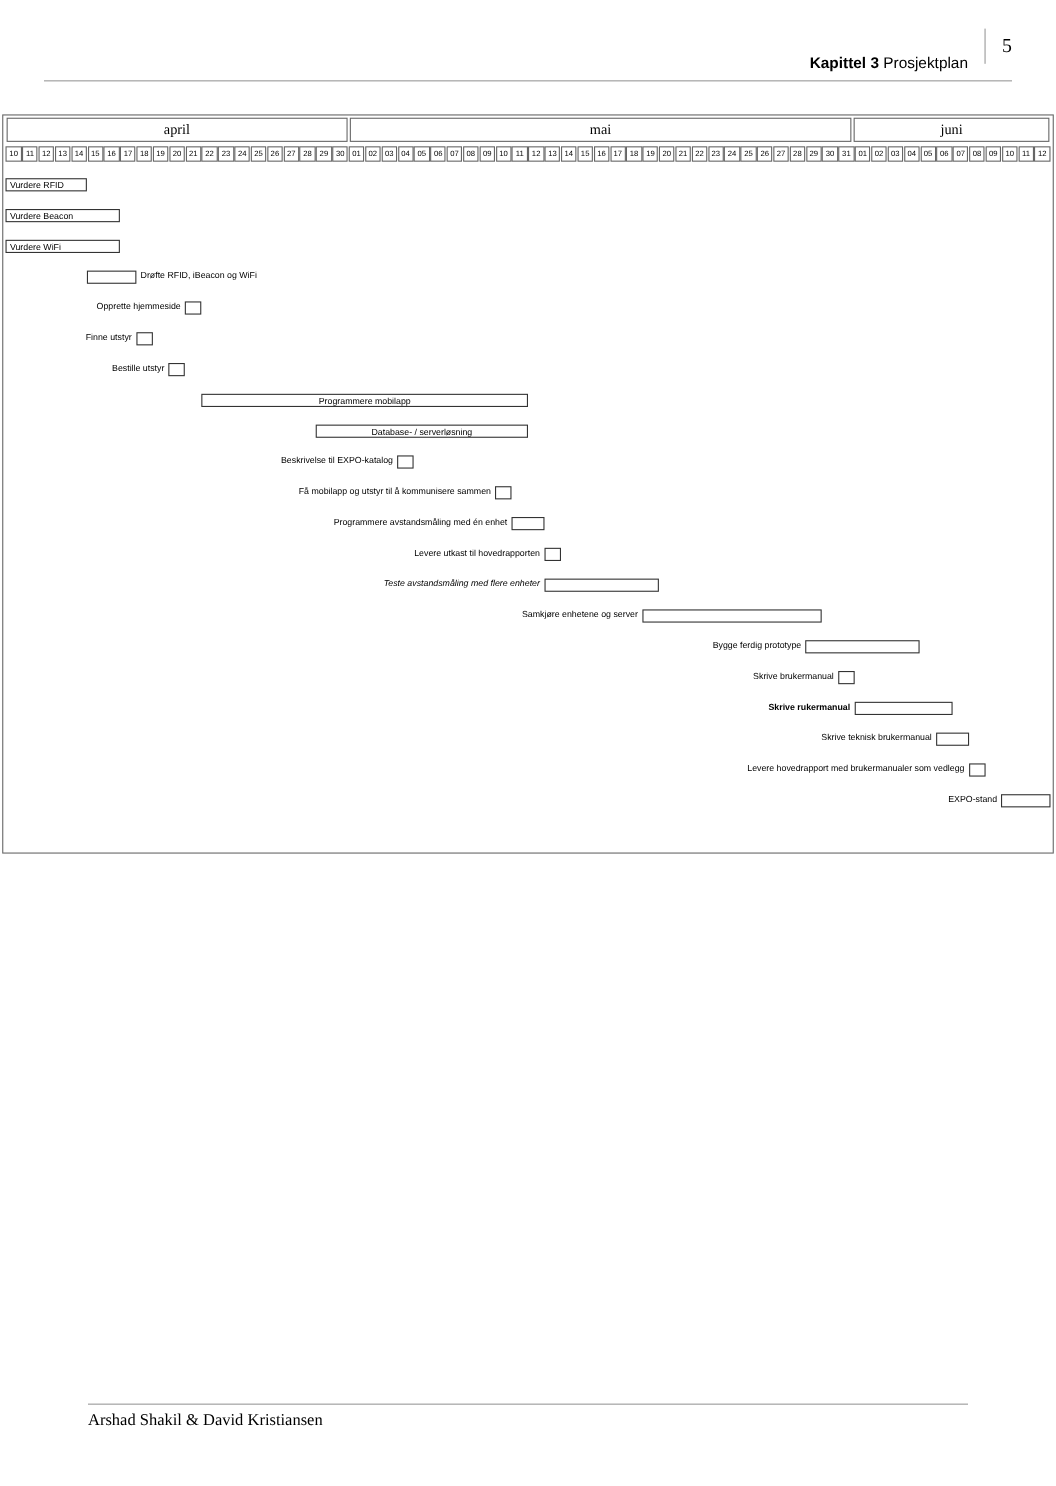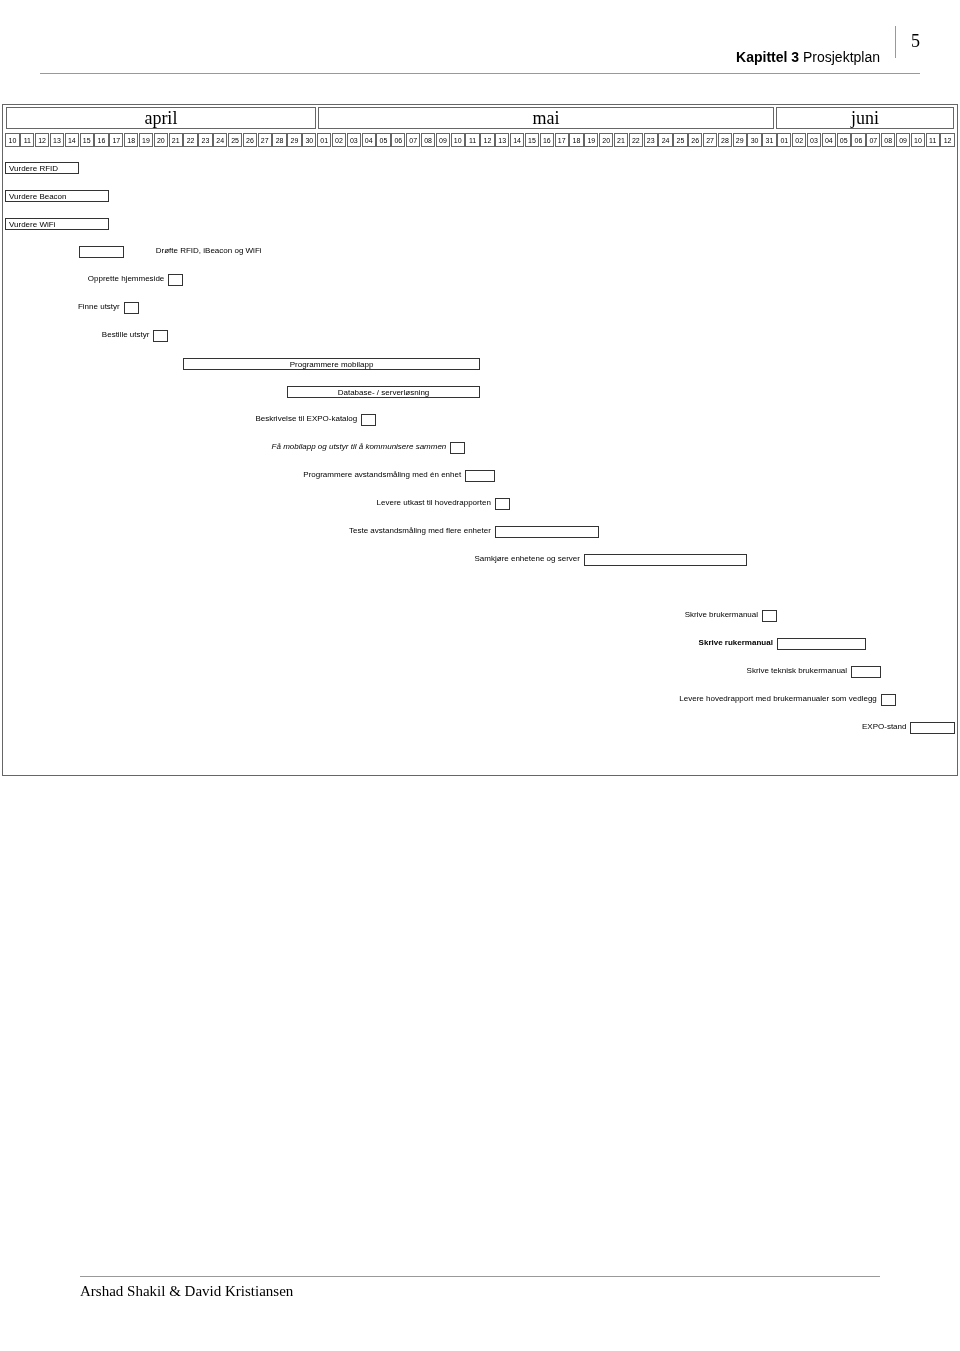--- a/index.html
+++ b/index.html
@@ -48,21 +48,21 @@
   .month-row {
     display: flex;
     height: 22px;
   }
   .month-cell {
     border: 0.5px solid #666;
     display: flex;
     align-items: center;
     justify-content: center;
     font-family: Georgia, serif;
-    font-size: 18px;
+    font-size: 13px;
     margin: 0 1px;
   }
   .day-row {
     display: flex;
     height: 14px;
     margin-top: 4px;
   }
   .day-cell {
     border: 0.5px solid #666;
     display: flex;
@@ -220,21 +220,21 @@
             <span class="task-label-inside">Vurdere Beacon</span>
           </div>
         </div>
         <div class="task-row" style="top: 64px; padding-left: 32px;">
           <div class="task-bar" style="left: 0%; width: 10.9375%;">
             <span class="task-label-inside">Vurdere WiFi</span>
           </div>
         </div>
         <div class="task-row" style="top: 92px;">
           <div class="task-bar" style="left: 7.8125%; width: 4.6875%;"></div>
-          <span class="task-label-right" style="left: calc(12.5% + 4px); margin-left: 28px;">Drøfte RFID, iBeacon og WiFi</span>
+          <span class="task-label-right" style="left: calc(12.5% + 4px);">Drøfte RFID, iBeacon og WiFi</span>
         </div>
         <div class="task-row" style="top: 120px;">
           <div class="task-bar" style="left: 17.1875%; width: 1.5625%;"></div>
           <span class="task-label-left" style="right: calc(82.8125% + 4px);">Opprette hjemmeside</span>
         </div>
         <div class="task-row" style="top: 148px;">
           <div class="task-bar" style="left: 12.5%; width: 1.5625%;"></div>
           <span class="task-label-left" style="right: calc(87.5% + 4px);">Finne utstyr</span>
         </div>
         <div class="task-row" style="top: 176px;">
@@ -250,37 +250,41 @@
           <div class="task-bar" style="left: 29.6875%; width: 20.3125%;">
             <span class="task-label-inside" style="left: 0px; right: 0px; text-align: center;">Database- / serverløsning</span>
           </div>
         </div>
         <div class="task-row" style="top: 260px;">
           <div class="task-bar" style="left: 37.5%; width: 1.5625%;"></div>
           <span class="task-label-left" style="right: calc(62.5% + 4px);">Beskrivelse til EXPO-katalog</span>
         </div>
         <div class="task-row" style="top: 288px;">
           <div class="task-bar" style="left: 46.875%; width: 1.5625%;"></div>
-          <span class="task-label-left" style="right: calc(53.125% + 4px); font-style: italic;">Få mobilapp og utstyr til å kommunisere sammen</span>
+          <span class="task-label-left" style="right: calc(53.125% + 4px);">Få mobilapp og utstyr til å kommunisere sammen</span>
         </div>
         <div class="task-row" style="top: 316px;">
           <div class="task-bar" style="left: 48.4375%; width: 3.125%;"></div>
           <span class="task-label-left" style="right: calc(51.5625% + 4px);">Programmere avstandsmåling med én enhet</span>
         </div>
         <div class="task-row" style="top: 344px;">
           <div class="task-bar" style="left: 51.5625%; width: 1.5625%;"></div>
           <span class="task-label-left" style="right: calc(48.4375% + 4px);">Levere utkast til hovedrapporten</span>
         </div>
-        <div class="task-row" style="top: 372px;">
+        <div class="task-row" style="top: 372px; font-style: italic;">
           <div class="task-bar" style="left: 51.5625%; width: 10.9375%;"></div>
           <span class="task-label-left" style="right: calc(48.4375% + 4px);">Teste avstandsmåling med flere enheter</span>
         </div>
         <div class="task-row" style="top: 400px;">
           <div class="task-bar" style="left: 60.9375%; width: 17.1875%;"></div>
           <span class="task-label-left" style="right: calc(39.0625% + 4px);">Samkjøre enhetene og server</span>
+        </div>
+        <div class="task-row" style="top: 428px;">
+          <div class="task-bar" style="left: 76.5625%; width: 10.9375%;"></div>
+          <span class="task-label-left" style="right: calc(23.4375% + 4px);">Bygge ferdig prototype</span>
         </div>
         <div class="task-row" style="top: 456px;">
           <div class="task-bar" style="left: 79.6875%; width: 1.5625%;"></div>
           <span class="task-label-left" style="right: calc(20.3125% + 4px);">Skrive brukermanual</span>
         </div>
         <div class="task-row" style="top: 484px; font-weight: bold;">
           <div class="task-bar" style="left: 81.25%; width: 9.375%;"></div>
           <span class="task-label-left" style="right: calc(18.75% + 4px);">Skrive rukermanual</span>
         </div>
         <div class="task-row" style="top: 512px;">

